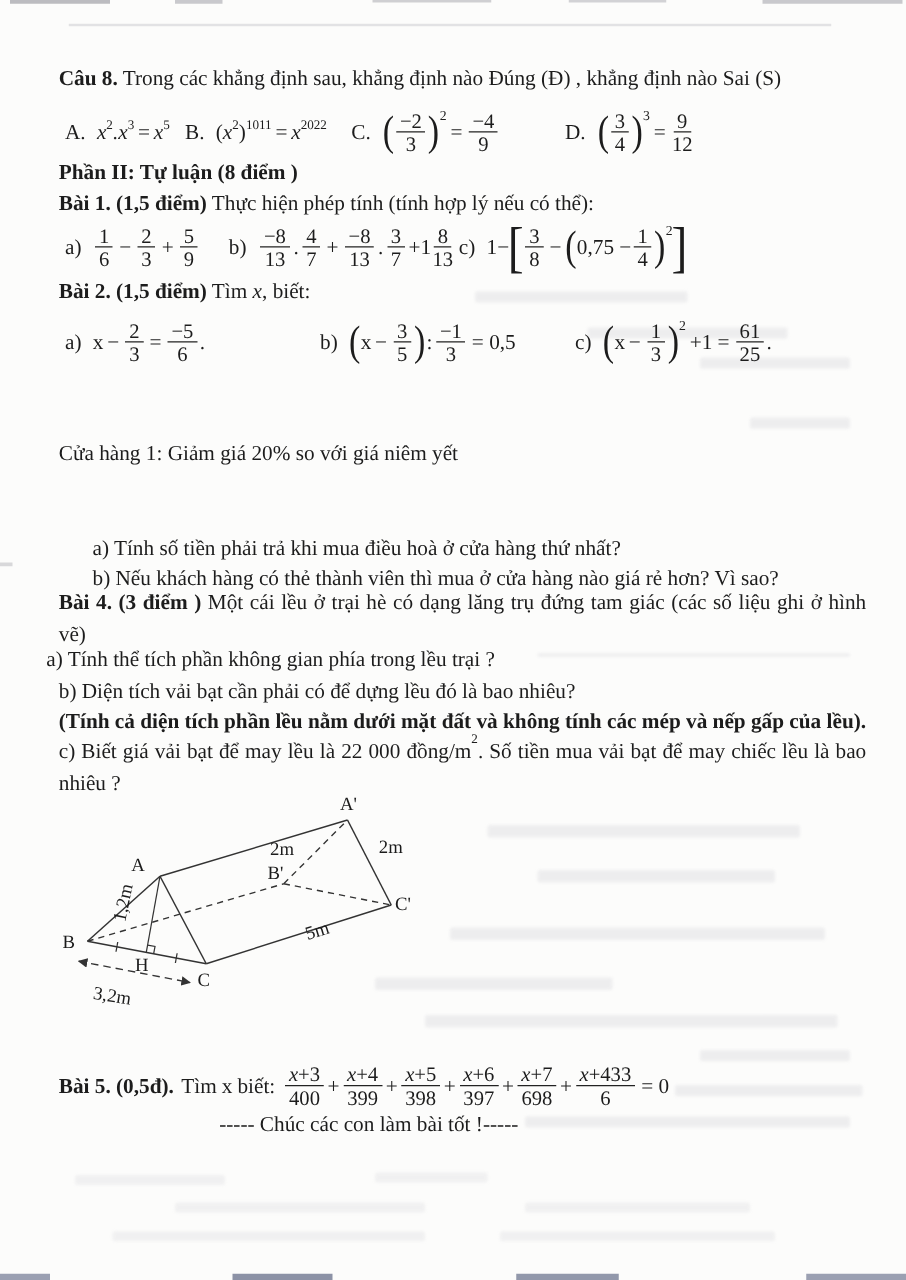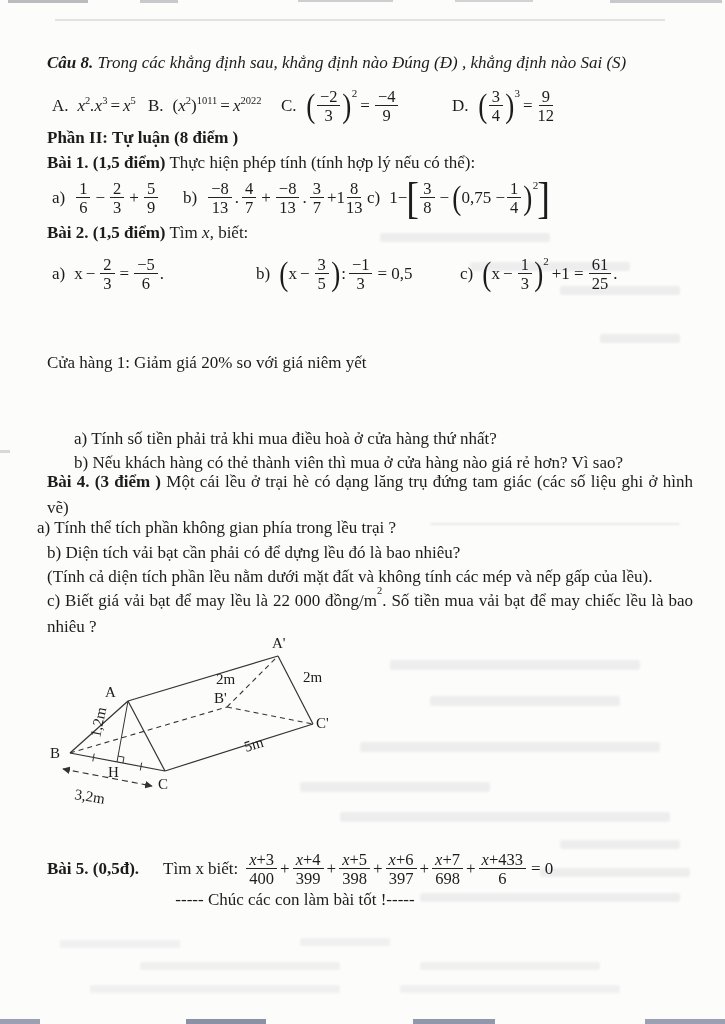--- a/index.html
+++ b/index.html
@@ -52,21 +52,21 @@
   <div class="smudge" style="left:560px;top:840px;width:120px;height:9px;"></div>
   <div class="smudge" style="left:540px;top:868px;width:150px;height:9px;"></div>
   <div class="smudge" style="left:420px;top:893px;width:260px;height:9px;"></div>
   <div class="smudge" style="left:60px;top:940px;width:120px;height:8px;opacity:.4;"></div>
   <div class="smudge" style="left:300px;top:938px;width:90px;height:8px;opacity:.4;"></div>
   <div class="smudge" style="left:140px;top:962px;width:200px;height:8px;opacity:.4;"></div>
   <div class="smudge" style="left:420px;top:962px;width:180px;height:8px;opacity:.4;"></div>
   <div class="smudge" style="left:90px;top:985px;width:250px;height:8px;opacity:.4;"></div>
   <div class="smudge" style="left:400px;top:985px;width:220px;height:8px;opacity:.4;"></div>
 
-  <div class="line" style="left:47px;top:53px;font-style:italic;">
+  <div class="line" style="left:47px;top:53px;">
     <span class="b">Câu 8.</span>
     <span>Trong các khẳng định sau, khẳng định nào Đúng (Đ) , khẳng định nào Sai (S)</span>
   </div>
 
   <div class="opt" style="left:52px;top:82px;">
     <span class="olabel">A.</span>
     <span class="mtx">
         <i>x</i>
         <sup class="sup">2</sup>
         <i>.</i>
@@ -259,21 +259,21 @@
   <div class="line" style="left:47px;top:353px;">Cửa hàng 1: Giảm giá 20% so với giá niêm yết</div>
   <div class="line" style="left:74px;top:429px;">a) Tính số tiền phải trả khi mua điều hoà ở cửa hàng thứ nhất?</div>
   <div class="line" style="left:74px;top:453px;">b) Nếu khách hàng có thẻ thành viên thì mua ở cửa hàng nào giá rẻ hơn? Vì sao?</div>
 
   <div class="para" style="left:47px;top:469px;width:646px;">
     <span class="b">Bài 4. (3 điểm )</span>
     <span>Một cái lều ở trại hè có dạng lăng trụ đứng tam giác (các số liệu ghi ở hình vẽ)</span>
   </div>
   <div class="line" style="left:37px;top:518px;">a) Tính thể tích phần không gian phía trong lều trại ?</div>
   <div class="line" style="left:47px;top:543px;">b) Diện tích vải bạt cần phải có để dựng lều đó là bao nhiêu?</div>
-  <div class="line" style="left:47px;top:567px;">(Tính cả diện tích phần lều nằm dưới mặt đất và không tính các mép và nếp gấp của lều).</div>
+  <div class="line" style="left:47px;top:567px;font-weight:bold;">(Tính cả diện tích phần lều nằm dưới mặt đất và không tính các mép và nếp gấp của lều).</div>
   <div class="para" style="left:47px;top:588px;width:646px;">
     <span>c) Biết giá vải bạt để may lều là 22 000 đồng/m</span><sup class="sup">2</sup><span>.  Số tiền mua vải bạt để may chiếc lều là bao nhiêu ?</span>
   </div>
 
   <div class="fig">
     <svg width="310" height="182" viewBox="0 0 310 182">
       <defs>
         <marker id="arr" viewBox="0 0 10 10" refX="9" refY="5" markerWidth="7" markerHeight="7" orient="auto-start-reverse">
           <path d="M0,0 L10,5 L0,10 z" fill="#333"></path>
         </marker>
@@ -312,21 +312,21 @@
       <text x="60" y="143">H</text>
       <text x="168" y="50">2m</text>
       <text x="255" y="48">2m</text>
       <text x="198" y="118" transform="rotate(-17 198 118)">5m</text>
       <text x="52" y="104" transform="rotate(-78 52 104)">1,2m</text>
       <text x="26" y="165" transform="rotate(9 26 165)">3,2m</text>
     </svg>
   </div>
 
   <div class="mrow" style="left:47px;top:842px;height:54px;">
-    <span class="b" style="margin-right:24px;">Bài 5. (0,5đ).</span>
+    <span class="b" style="margin-right:6px;">Bài 5. (0,5đ).</span>
     <span>Tìm</span>
     <span style="margin:0 4px;">x</span>
     <span style="margin-right:6px;">biết:</span>
     <span class="frac">
         <span class="fn">
           <i>x</i>
           <span>+3</span>
         </span>
         <span class="fd">400</span>
       </span>

